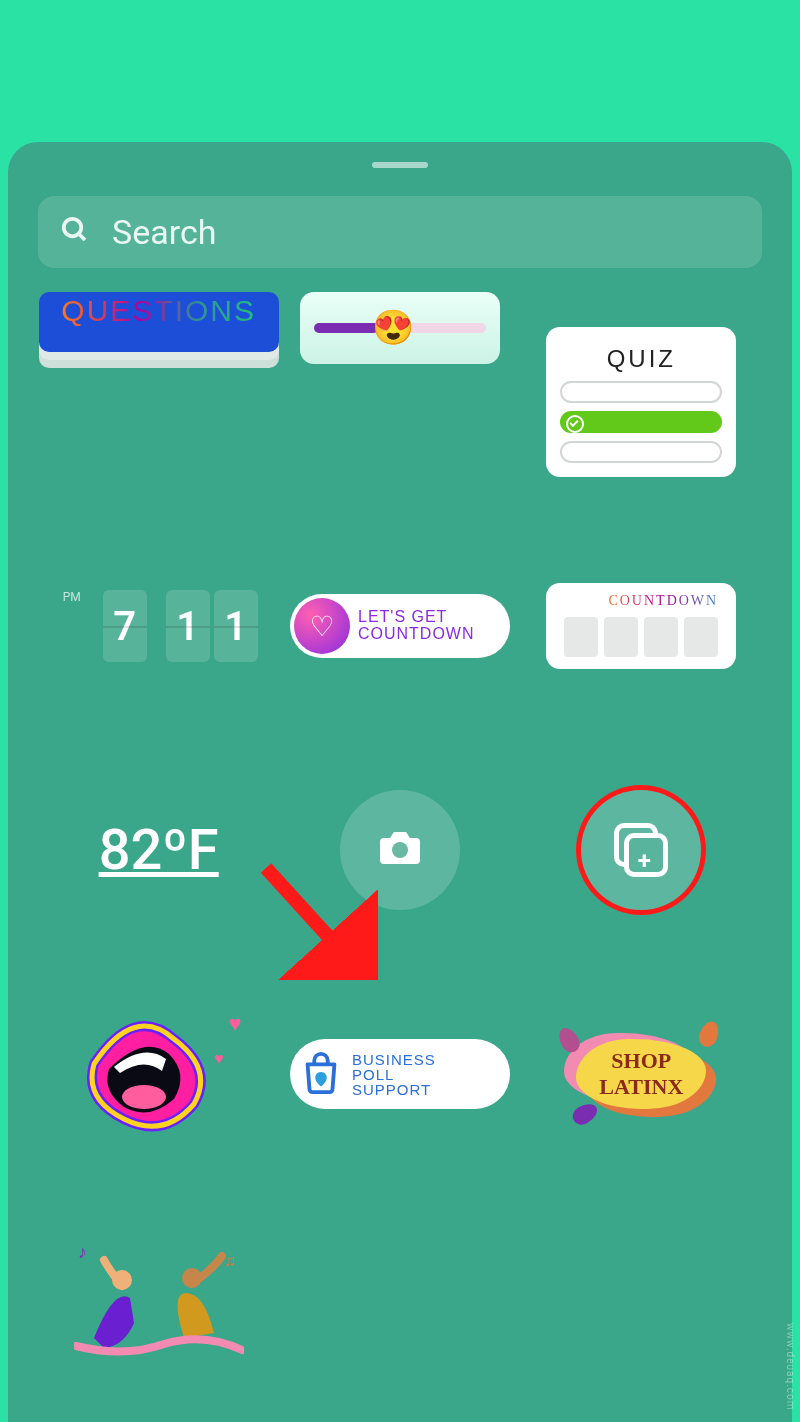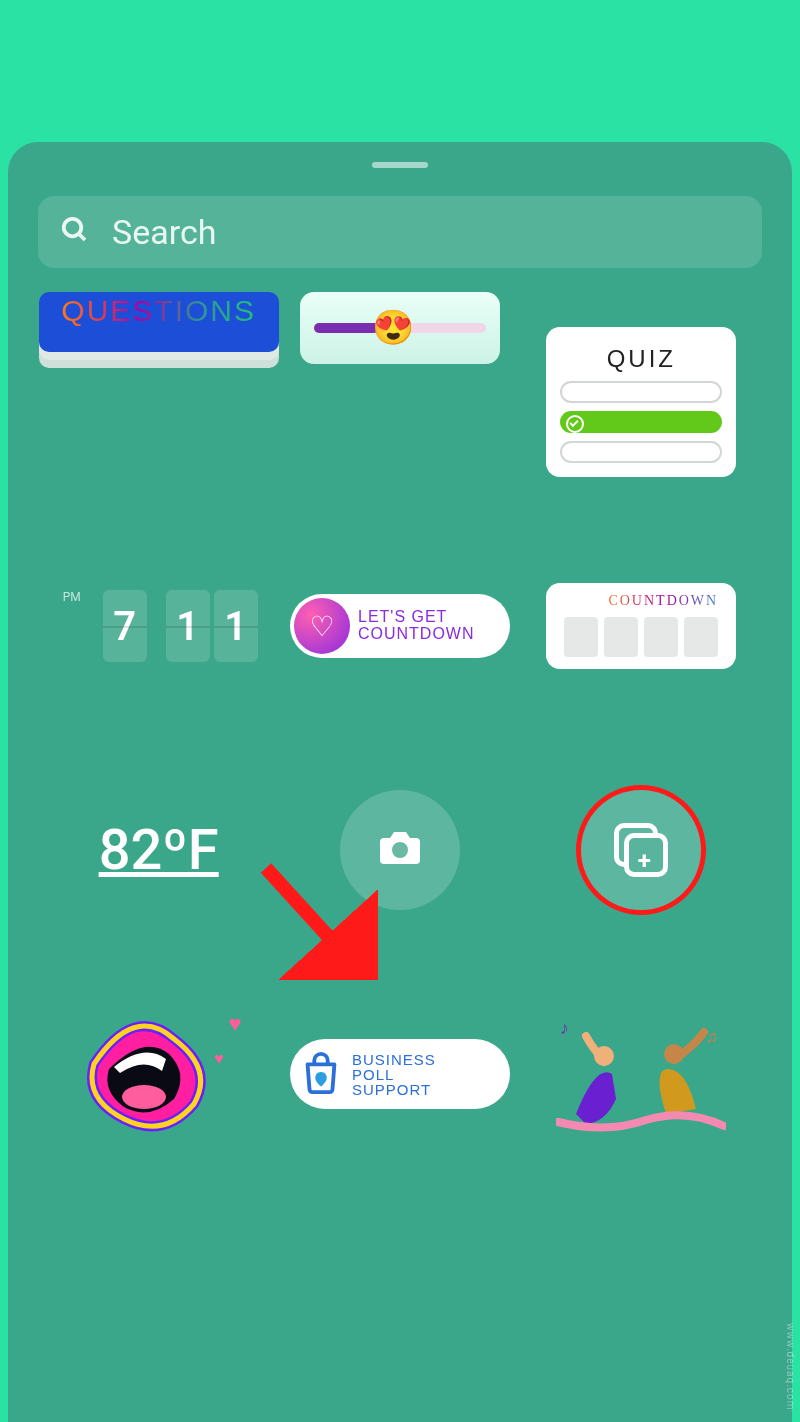--- a/index.html
+++ b/index.html
@@ -318,20 +318,30 @@
           <path d="M17 16v-4a7 7 0 0 1 14 0v4" fill="none" stroke="#2b6fd8" stroke-width="4"></path>
           <path d="M24 24c4 0 6 3 6 6 0 5-6 9-6 9s-6-4-6-9c0-3 2-6 6-6z" fill="#2b9ee0"></path>
         </svg>
       </span>
       <div class="support-text">
         <div>BUSINESS</div>
         <div>POLL</div>
         <div>SUPPORT</div>
       </div>
     </div>
+    <div class="shop-latinx">
+      <div class="bg"></div>
+      <span class="petal" style="left:4px; top:8px; transform:rotate(-30deg); background:#b14f8f;"></span>
+      <span class="petal" style="right:8px; top:2px; transform:rotate(20deg);"></span>
+      <span class="petal" style="left:20px; bottom:2px; transform:rotate(60deg); background:#7a2db1;"></span>
+      <span>
+        <div>SHOP</div>
+        <div>LATINX</div>
+      </span>
+    </div>
     <div class="dance-sticker">
       <svg viewBox="0 0 170 120">
         <text x="4" y="20" font-size="18" fill="#7a2db1">♪</text>
         <text x="150" y="28" font-size="16" fill="#e3783f">♫</text>
         <path d="M20 100 Q40 50 56 60 L60 85 Q50 108 30 110 Z" fill="#6a1fd1"></path>
         <circle cx="48" cy="42" r="10" fill="#f0b07a"></circle>
         <path d="M48 48 Q34 30 30 22" stroke="#f0b07a" stroke-width="8" fill="none" stroke-linecap="round"></path>
         <path d="M110 100 Q96 55 112 55 Q130 55 140 95 Z" fill="#d19a1f"></path>
         <circle cx="118" cy="40" r="10" fill="#c6864a"></circle>
         <path d="M118 46 Q140 30 148 18" stroke="#c6864a" stroke-width="8" fill="none" stroke-linecap="round"></path>

